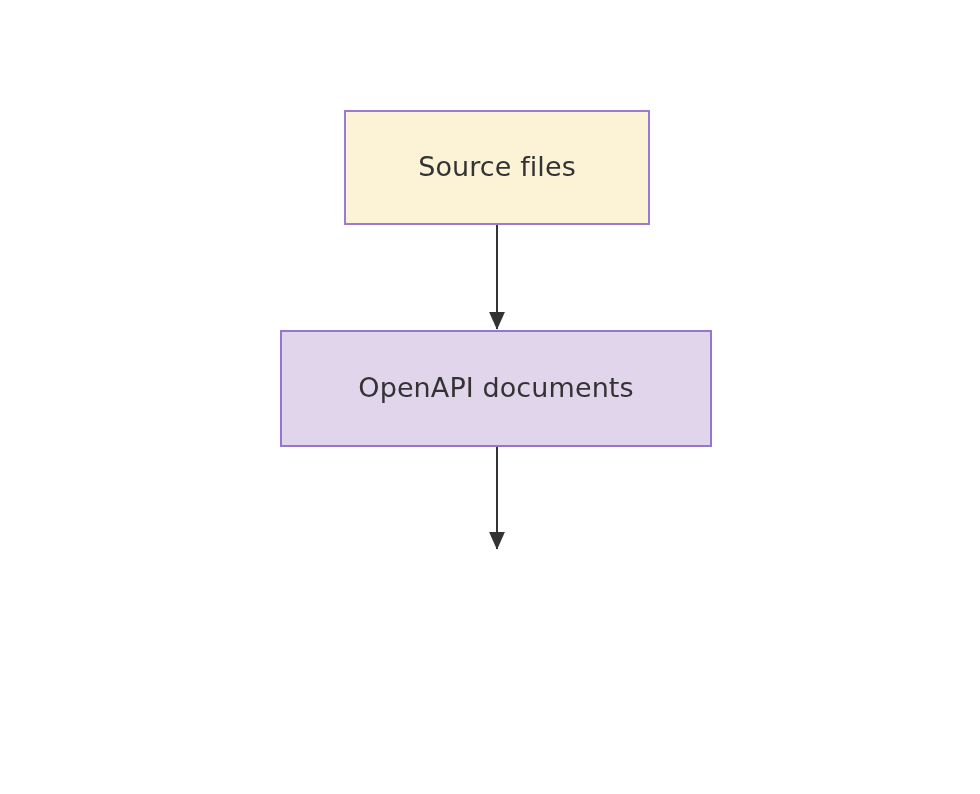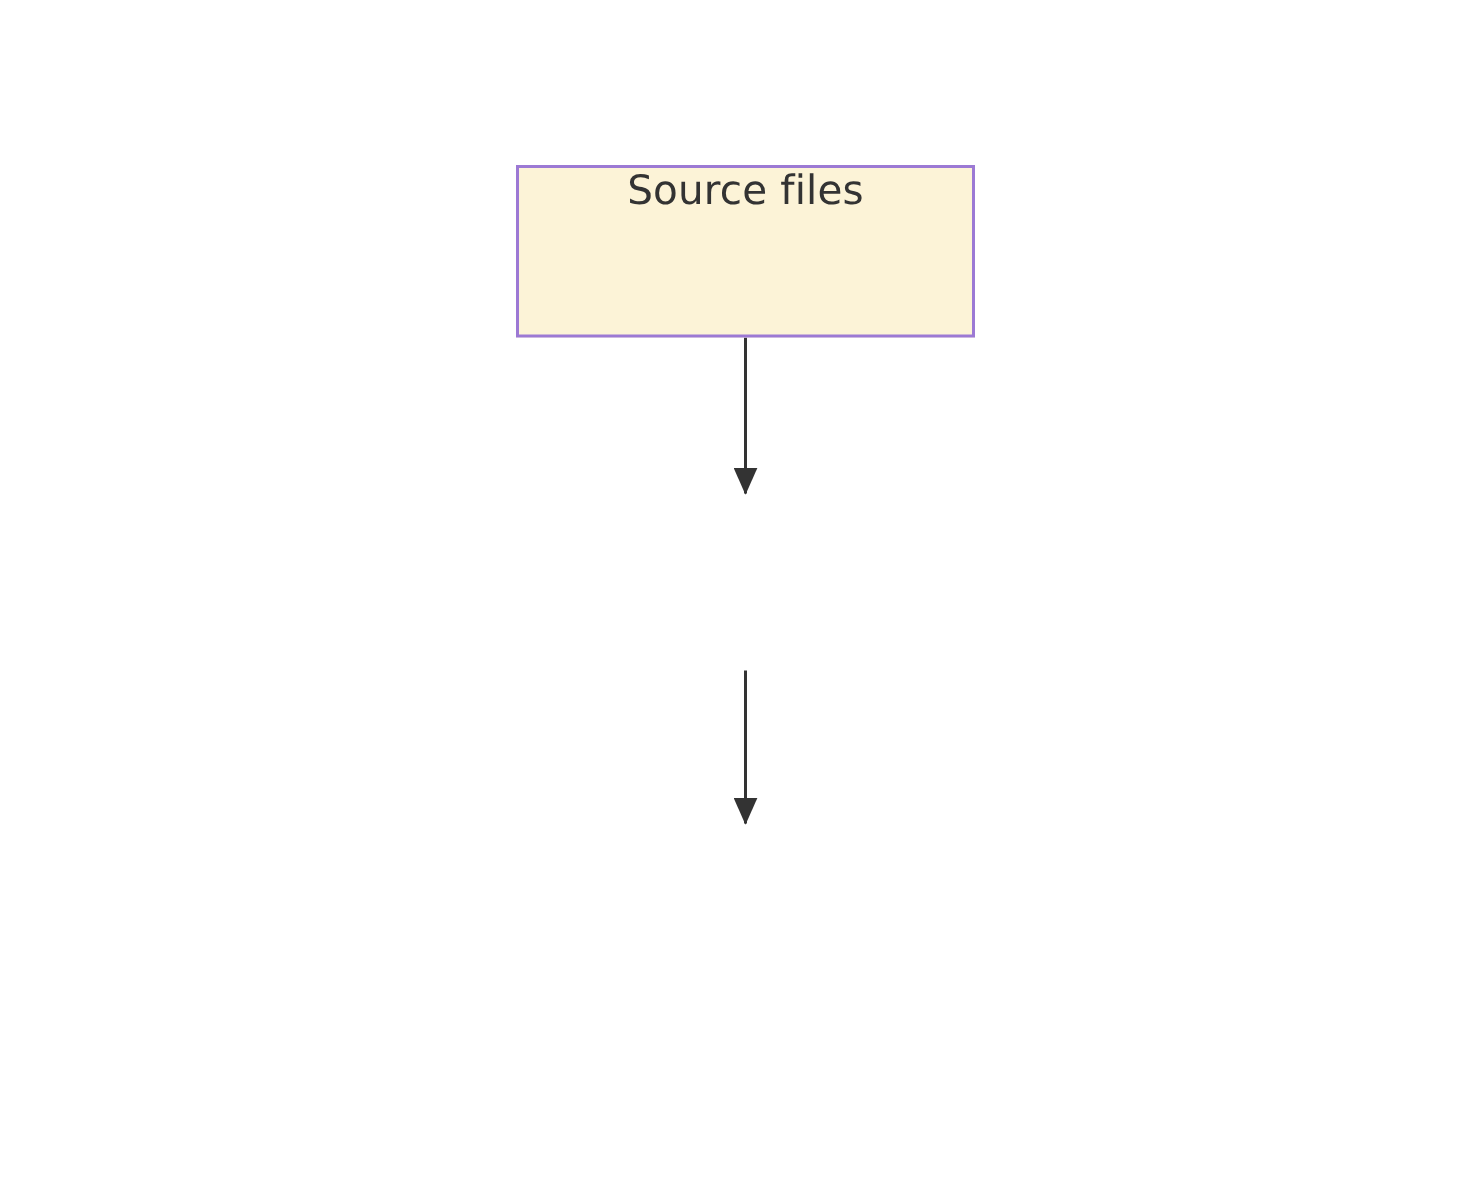--- a/index.html
+++ b/index.html
@@ -32,20 +32,21 @@
   }
 
   
   .node {
     position: absolute;
     box-sizing: border-box;
     border-style: solid;
     border-width: 2px;
     border-radius: 0;
     display: flex;
+    align-items: center;
     justify-content: center;
   }
   .node-label {
     font-size: 27px;
     line-height: 1.2;
     color: #333333;
     white-space: nowrap;
     letter-spacing: 0.1px;
   }
 
@@ -88,15 +89,18 @@
 
     <line x1="497" y1="225" x2="497" y2="329" stroke="#333333" stroke-width="2" marker-end="url(#arrowhead-solid)"></line>
 
     <line x1="497" y1="447" x2="497" y2="549" stroke="#333333" stroke-width="2" marker-end="url(#arrowhead-solid)"></line>
   </svg>
 
   <div class="node" id="node-source-files">
     <span class="node-label">Source files</span>
   </div>
 
+  <div class="node" id="node-openapi-documents">
+    <span class="node-label">OpenAPI documents</span>
+  </div>
 
 
 </div>
 
 </body></html>

